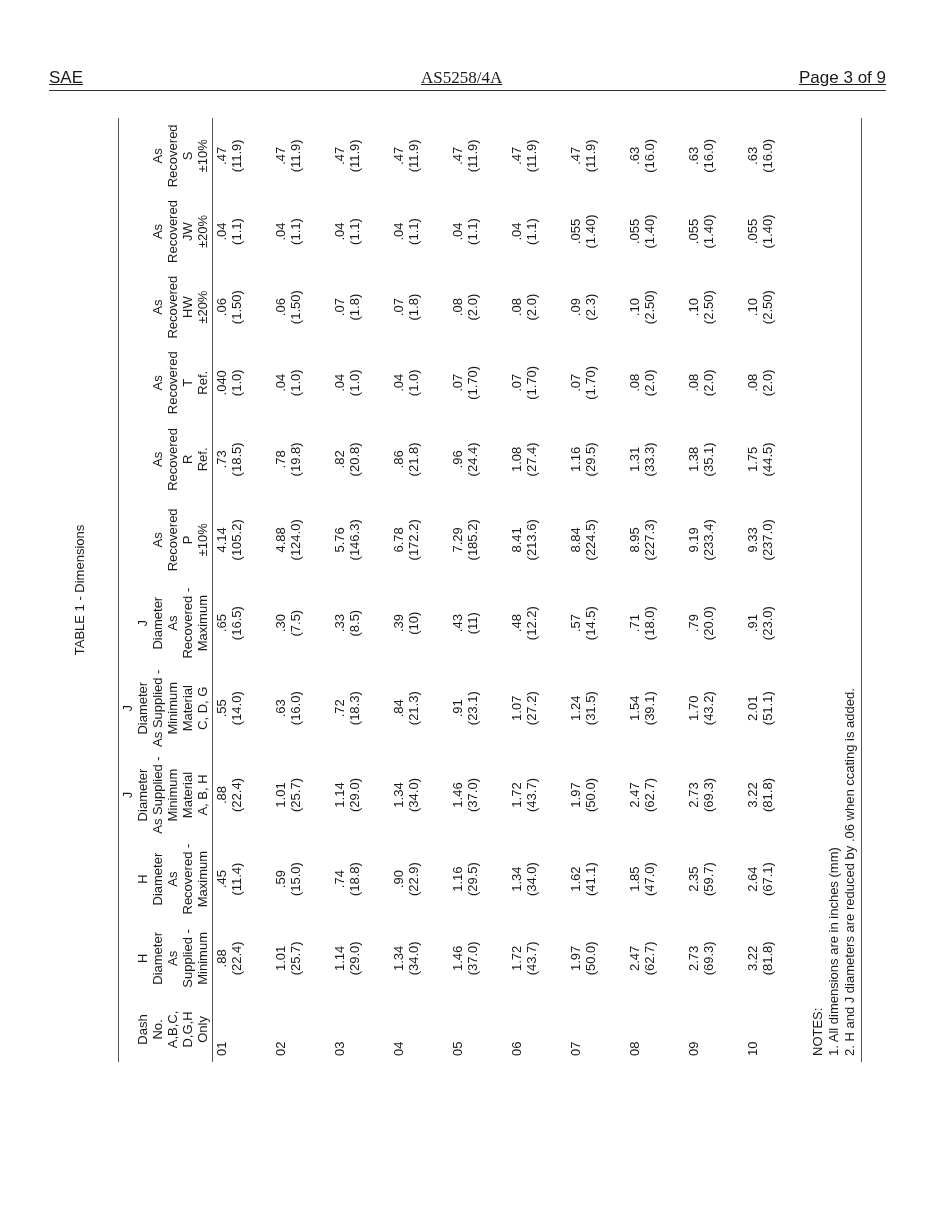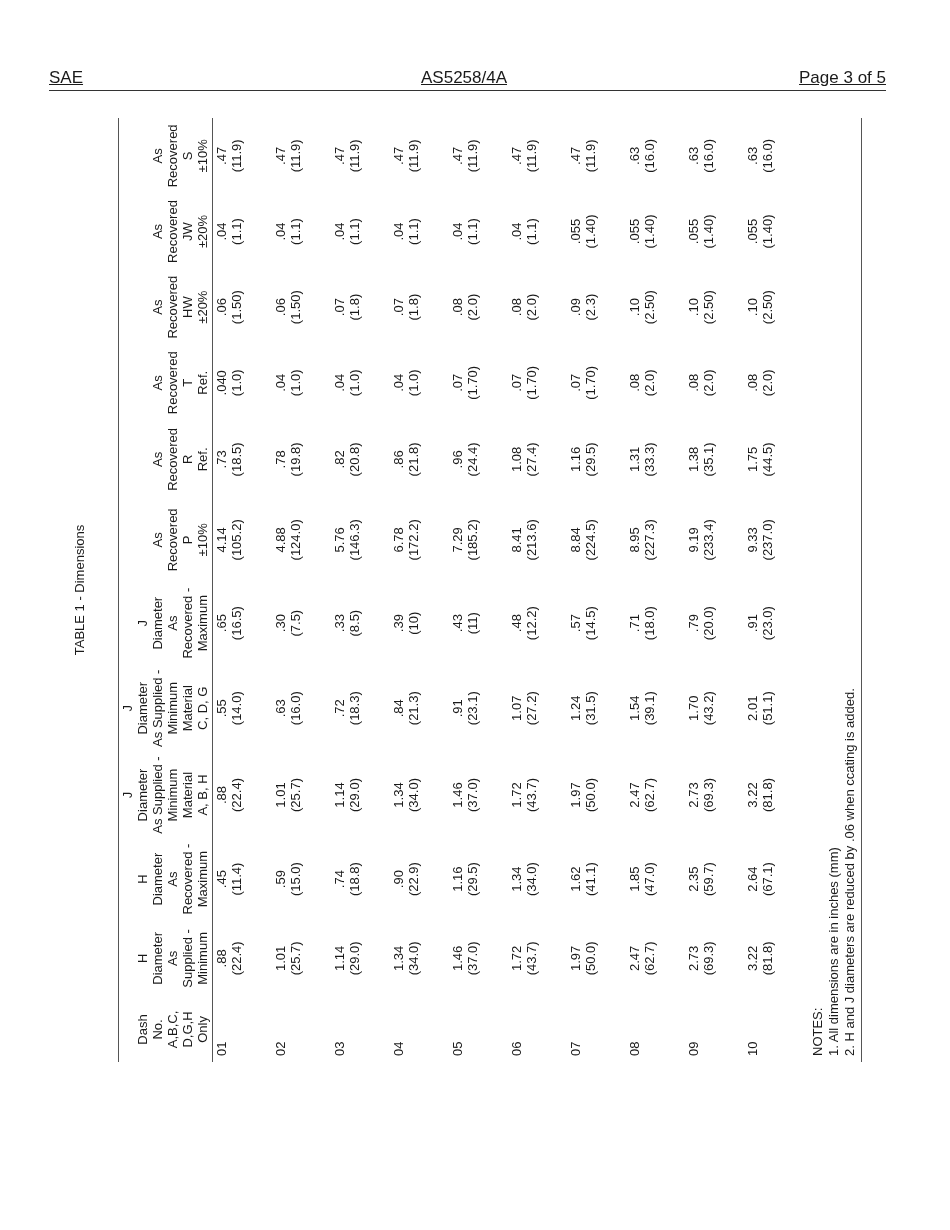--- a/index.html
+++ b/index.html
@@ -1,40 +1,40 @@
 <!DOCTYPE html>
 <html><head>
 <meta charset="utf-8">
 <style>
   html,body{margin:0;padding:0;background:#fff;}
   body{width:950px;height:1230px;position:relative;overflow:hidden;font-family:"Liberation Sans",sans-serif;color:#1a1a1a;}
   .hdr{position:absolute;left:49px;right:64px;top:68px;height:22px;border-bottom:1.5px solid #333;font-size:17px;}
   .hdr span{position:absolute;top:0;}
   .hdr .l{left:0;text-decoration:underline;}
-  .hdr .c{left:372px;text-decoration:underline;}
+  .hdr .c{left:372px;text-decoration:underline;font-family:Liberation Serif, serif;}
   .hdr .r{right:0;text-decoration:underline;}
   
   .rot{position:absolute;width:944px;height:744px;left:18px;top:218px;transform:rotate(-90deg);transform-origin:center center;}
   .frame{position:absolute;left:0;top:0;width:944px;height:744px;border-top:1.5px solid #555;border-bottom:1.5px solid #555;box-sizing:border-box;}
   .title{position:absolute;top:-46px;left:0;width:944px;text-align:center;font-size:13px;}
   table{position:absolute;left:0;top:0;width:944px;border-collapse:collapse;font-size:13px;}
   th{font-weight:normal;vertical-align:bottom;text-align:center;line-height:15px;padding:2px 2px 2px 2px;border-bottom:1.5px solid #555;}
   td{text-align:center;vertical-align:top;line-height:15px;padding:1px 2px 0 2px;height:58px;}
   td.dash{text-align:left;padding-left:6px;}
   th.dash{text-align:center;}
   .mm{display:block;}
   .notes{position:absolute;left:6px;top:692px;font-size:13px;line-height:16px;}
 </style>
 </head>
 <body>
 
 <div class="hdr">
   <span class="l">SAE</span>
   <span class="c">AS5258/4A</span>
-  <span class="r">Page 3 of 5</span>
+  <span class="r">Page 3 of 9</span>
 </div>
 
 <div class="rot">
   <div class="title">TABLE 1 - Dimensions</div>
   <div class="frame"></div>
   <table>
     <thead>
       <tr id="hdr-row">
           <th class="dash" style="width: 62px;">
             <span class="mm">Dash</span>

